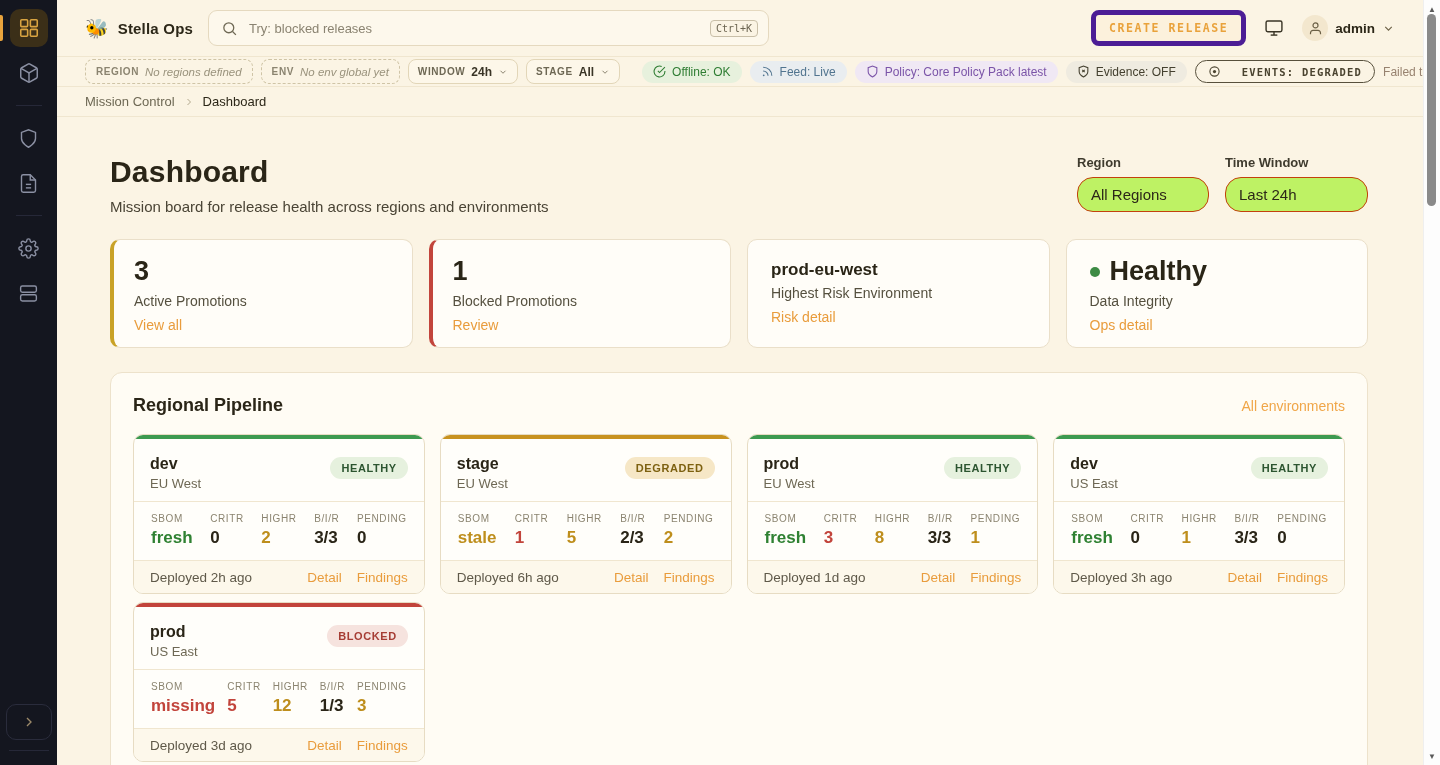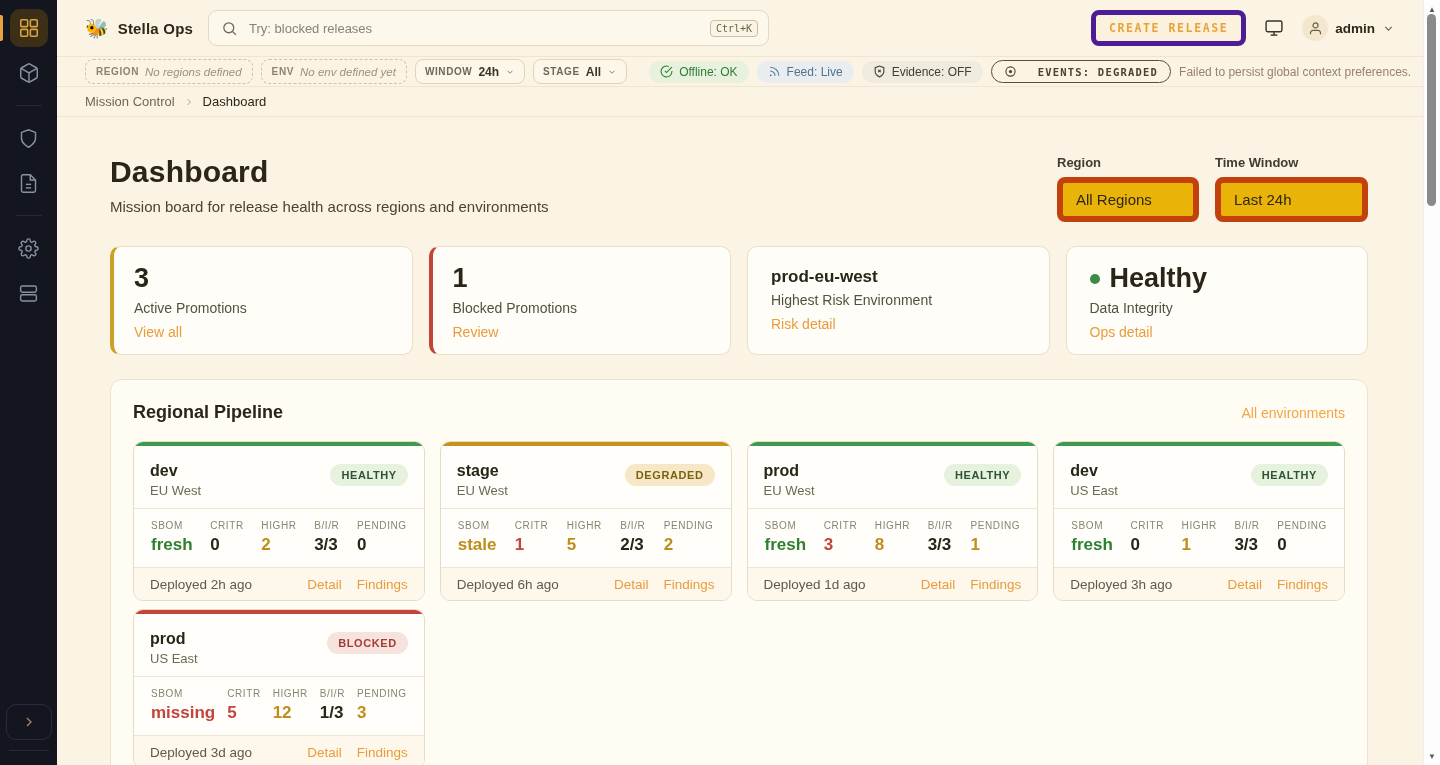--- a/index.html
+++ b/index.html
@@ -120,21 +120,21 @@
   .breadcrumb .current{color:#2C2718;font-weight:500;}
 
   
   .content{flex:1;overflow:hidden;padding:38px 55px 0 53px;}
   .page-head{display:flex;justify-content:space-between;align-items:flex-start;}
   .page-title{font-size:30px;font-weight:700;color:#2A2517;margin:0;letter-spacing:.2px;}
   .page-sub{font-size:15px;color:#4A4435;margin-top:9px;}
   .filters{display:flex;gap:16px;}
   .filter .flabel{font-size:13px;font-weight:600;color:#3F3B2E;margin-bottom:7px;}
   .filter .fbox{
-    height:33px;border:6px solid #c2410c;border-radius:8px;background:#eab308;
+    height:33px;border:1px solid #c2410c;border-radius:16px;background:#bef264;
     display:flex;align-items:center;padding:0 13px;font-size:15px;color:#2C2718;cursor:pointer;
   }
   .fbox-region{width:104px;}
   .fbox-window{width:115px;}
 
   
   .summary-row{display:grid;grid-template-columns:repeat(4,1fr);gap:16px;margin-top:24px;}
   .scard{
     background:#FFFDF8;border:1px solid #EADFC9;border-radius:10px;height:109px;
     padding:17px 23px;box-sizing:border-box;position:relative;
@@ -329,21 +329,21 @@
       </div>
     </header>
 
     <div class="contextbar">
       <div class="ctx-chip">
         <span class="lab">REGION</span>
         <span class="val">No regions defined</span>
       </div>
       <div class="ctx-chip">
         <span class="lab">ENV</span>
-        <span class="val">No env defined yet</span>
+        <span class="val">No env global yet</span>
       </div>
       <div class="ctx-select">
         <span class="lab">WINDOW</span>
         <span class="val">24h</span>
         <span class="chev">
           <svg width="10" height="10" viewBox="0 0 24 24" fill="none" stroke="currentColor" stroke-width="2.4">
               <polyline points="6 9 12 15 18 9"></polyline>
             </svg>
         </span>
       </div>
@@ -368,20 +368,28 @@
       </div>
       <div class="chip chip-blue">
         <span>
           <svg width="13" height="13" viewBox="0 0 24 24" fill="none" stroke="currentColor" stroke-width="2">
               <path d="M4 11a9 9 0 0 1 9 9"></path>
               <path d="M4 4a16 16 0 0 1 16 16"></path>
               <circle cx="5" cy="19" r="1.6" fill="currentColor" stroke="none"></circle>
             </svg>
         </span>
         <span>Feed: Live</span>
+      </div>
+      <div class="chip chip-purple">
+        <span>
+          <svg width="13" height="13" viewBox="0 0 24 24" fill="none" stroke="currentColor" stroke-width="2">
+              <path d="M12 22s8-4 8-10V5l-8-3-8 3v7c0 6 8 10 8 10z"></path>
+            </svg>
+        </span>
+        <span>Policy: Core Policy Pack latest</span>
       </div>
       <div class="chip chip-gray">
         <span>
           <svg width="13" height="13" viewBox="0 0 24 24" fill="none" stroke="currentColor" stroke-width="2">
               <path d="M12 22s8-4 8-10V5l-8-3-8 3v7c0 6 8 10 8 10z"></path>
               <line x1="9.8" y1="8.8" x2="14.2" y2="13.2"></line>
               <line x1="14.2" y1="8.8" x2="9.8" y2="13.2"></line>
             </svg>
         </span>
         <span>Evidence: OFF</span>

